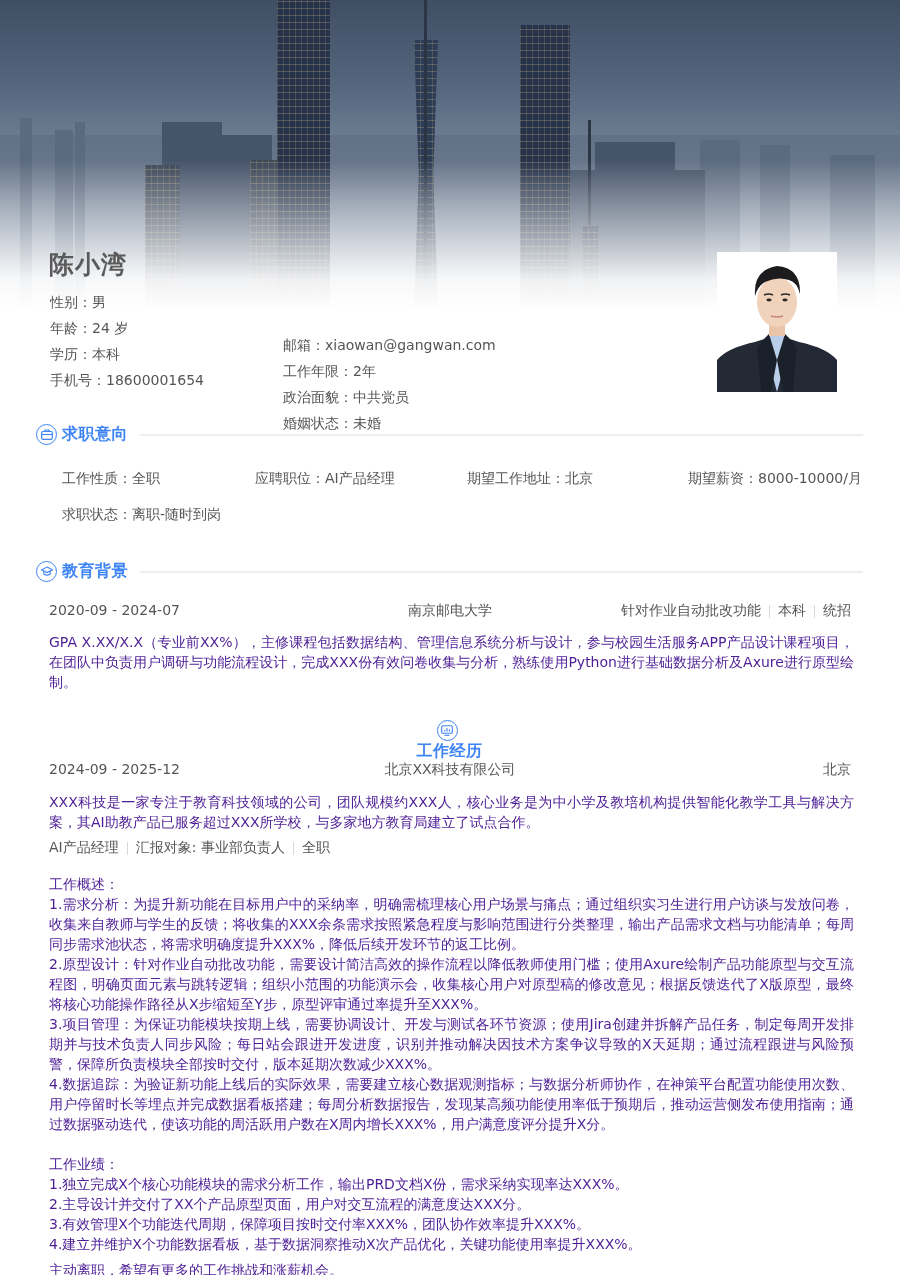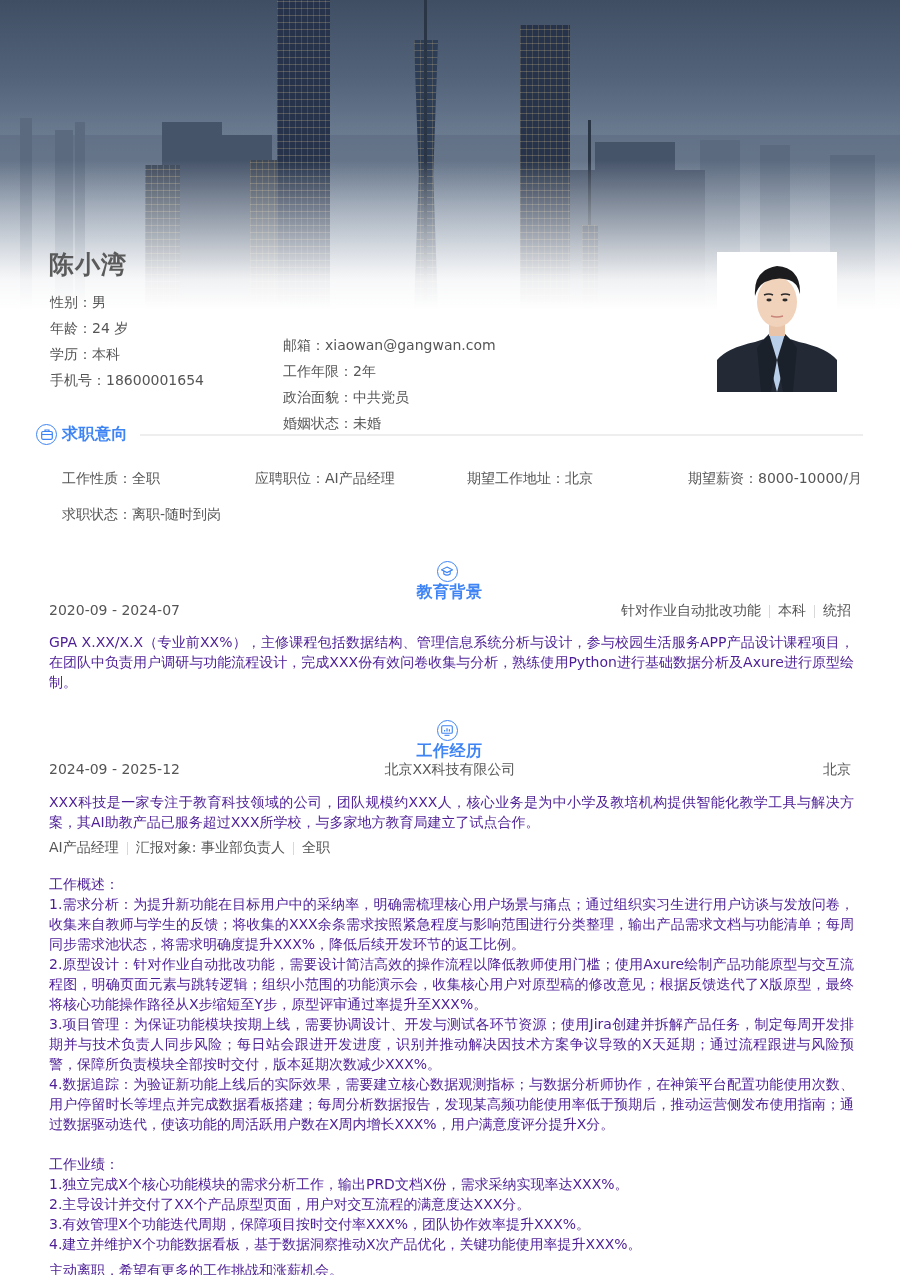--- a/index.html
+++ b/index.html
@@ -142,33 +142,34 @@
 <div class="job-row" style="top:470px;">
   <div class="item" style="width:193px;"><span>工作性质：</span><span>全职</span></div>
   <div class="item" style="width:212px;"><span>应聘职位：</span><span>AI产品经理</span></div>
   <div class="item" style="width:221px;"><span>期望工作地址：</span><span>北京</span></div>
   <div class="item"><span>期望薪资：</span><span>8000-10000/月</span></div>
 </div>
 <div class="job-row" style="top:506px;">
   <div class="item"><span>求职状态：</span><span>离职-随时到岗</span></div>
 </div>
 
-<div class="section-title" style="top:561px;flex-direction:column;">
+<div class="section-title" style="top:561px;">
   <span class="icon">
     <svg width="12" height="11" viewBox="0 0 12 11">
         <path d="M6 1 L11.5 3.8 L6 6.6 L0.5 3.8 Z" fill="none" stroke="#3e84f4" stroke-width="1.1"></path>
         <path d="M2.8 5 V8 Q6 10.3 9.2 8 V5" fill="none" stroke="#3e84f4" stroke-width="1.1"></path>
       </svg>
   </span>
   <span class="label">教育背景</span>
   <span class="line"></span>
 </div>
 
 <div class="edu-head" style="top:602px;">
   <span class="date">2020-09 - 2024-07</span>
+  <span class="center">南京邮电大学</span>
   <span class="right">
     <span>针对作业自动批改功能</span>
       <span class="sep"></span>
       <span>本科</span>
       <span class="sep"></span>
       <span>统招</span>
   </span>
 </div>
 
 <div class="para" style="top:632px;">GPA X.XX/X.X（专业前XX%），主修课程包括数据结构、管理信息系统分析与设计，参与校园生活服务APP产品设计课程项目，在团队中负责用户调研与功能流程设计，完成XXX份有效问卷收集与分析，熟练使用Python进行基础数据分析及Axure进行原型绘制。</div>

